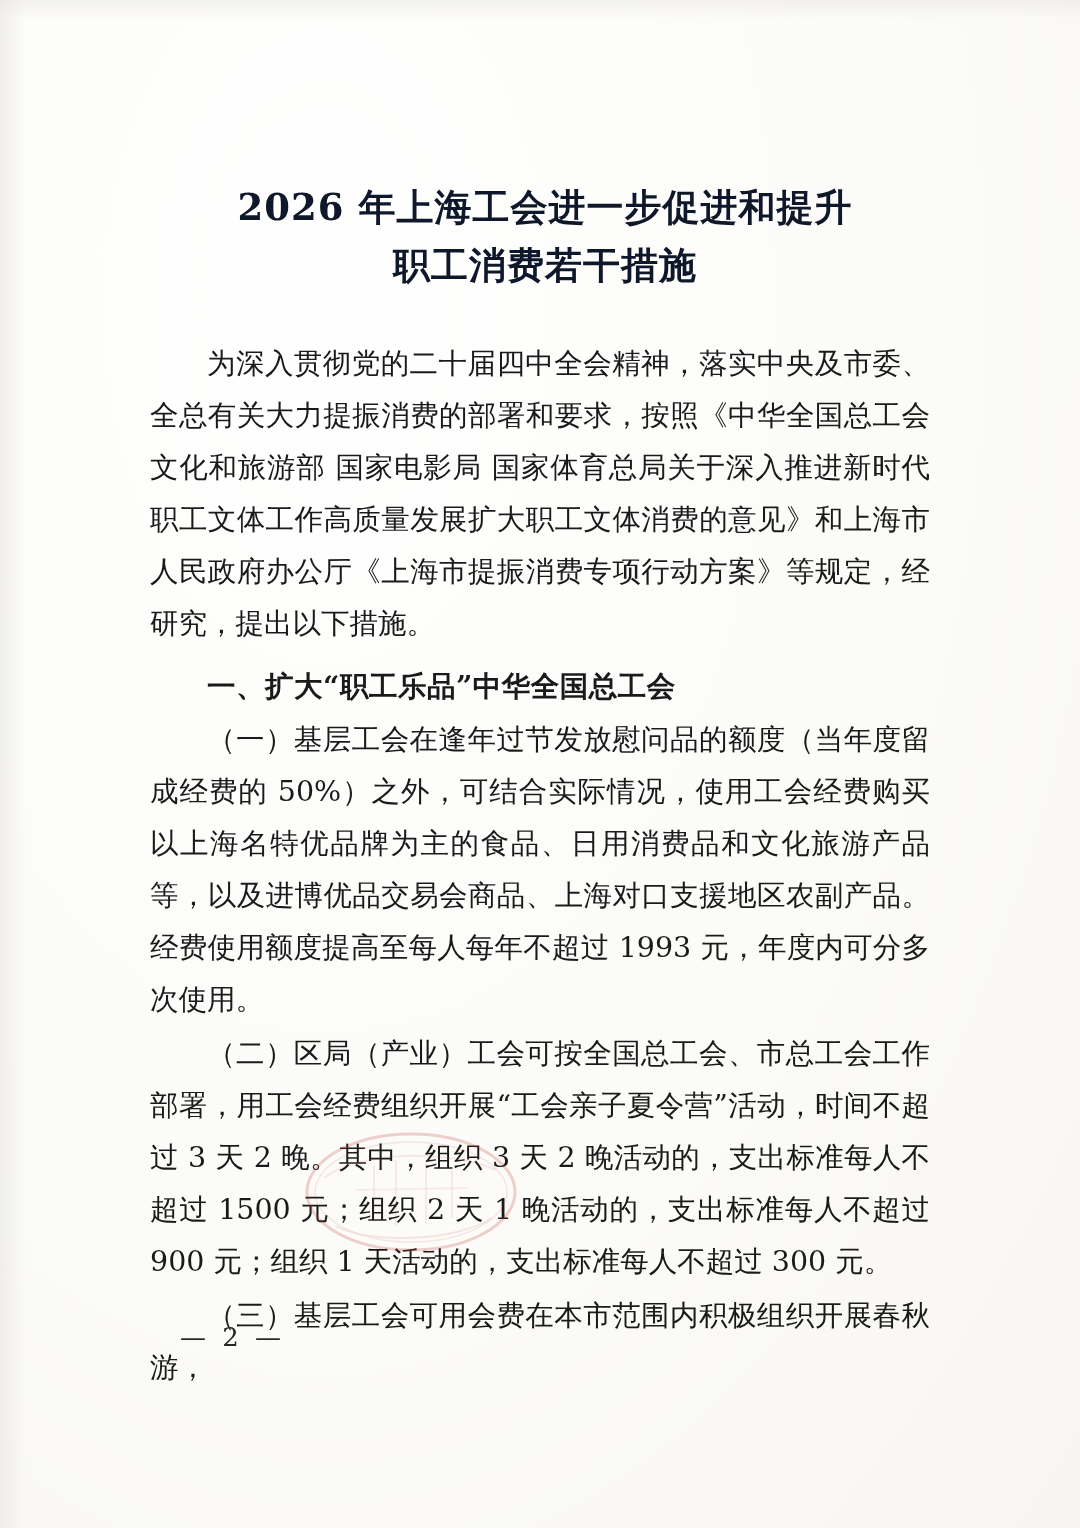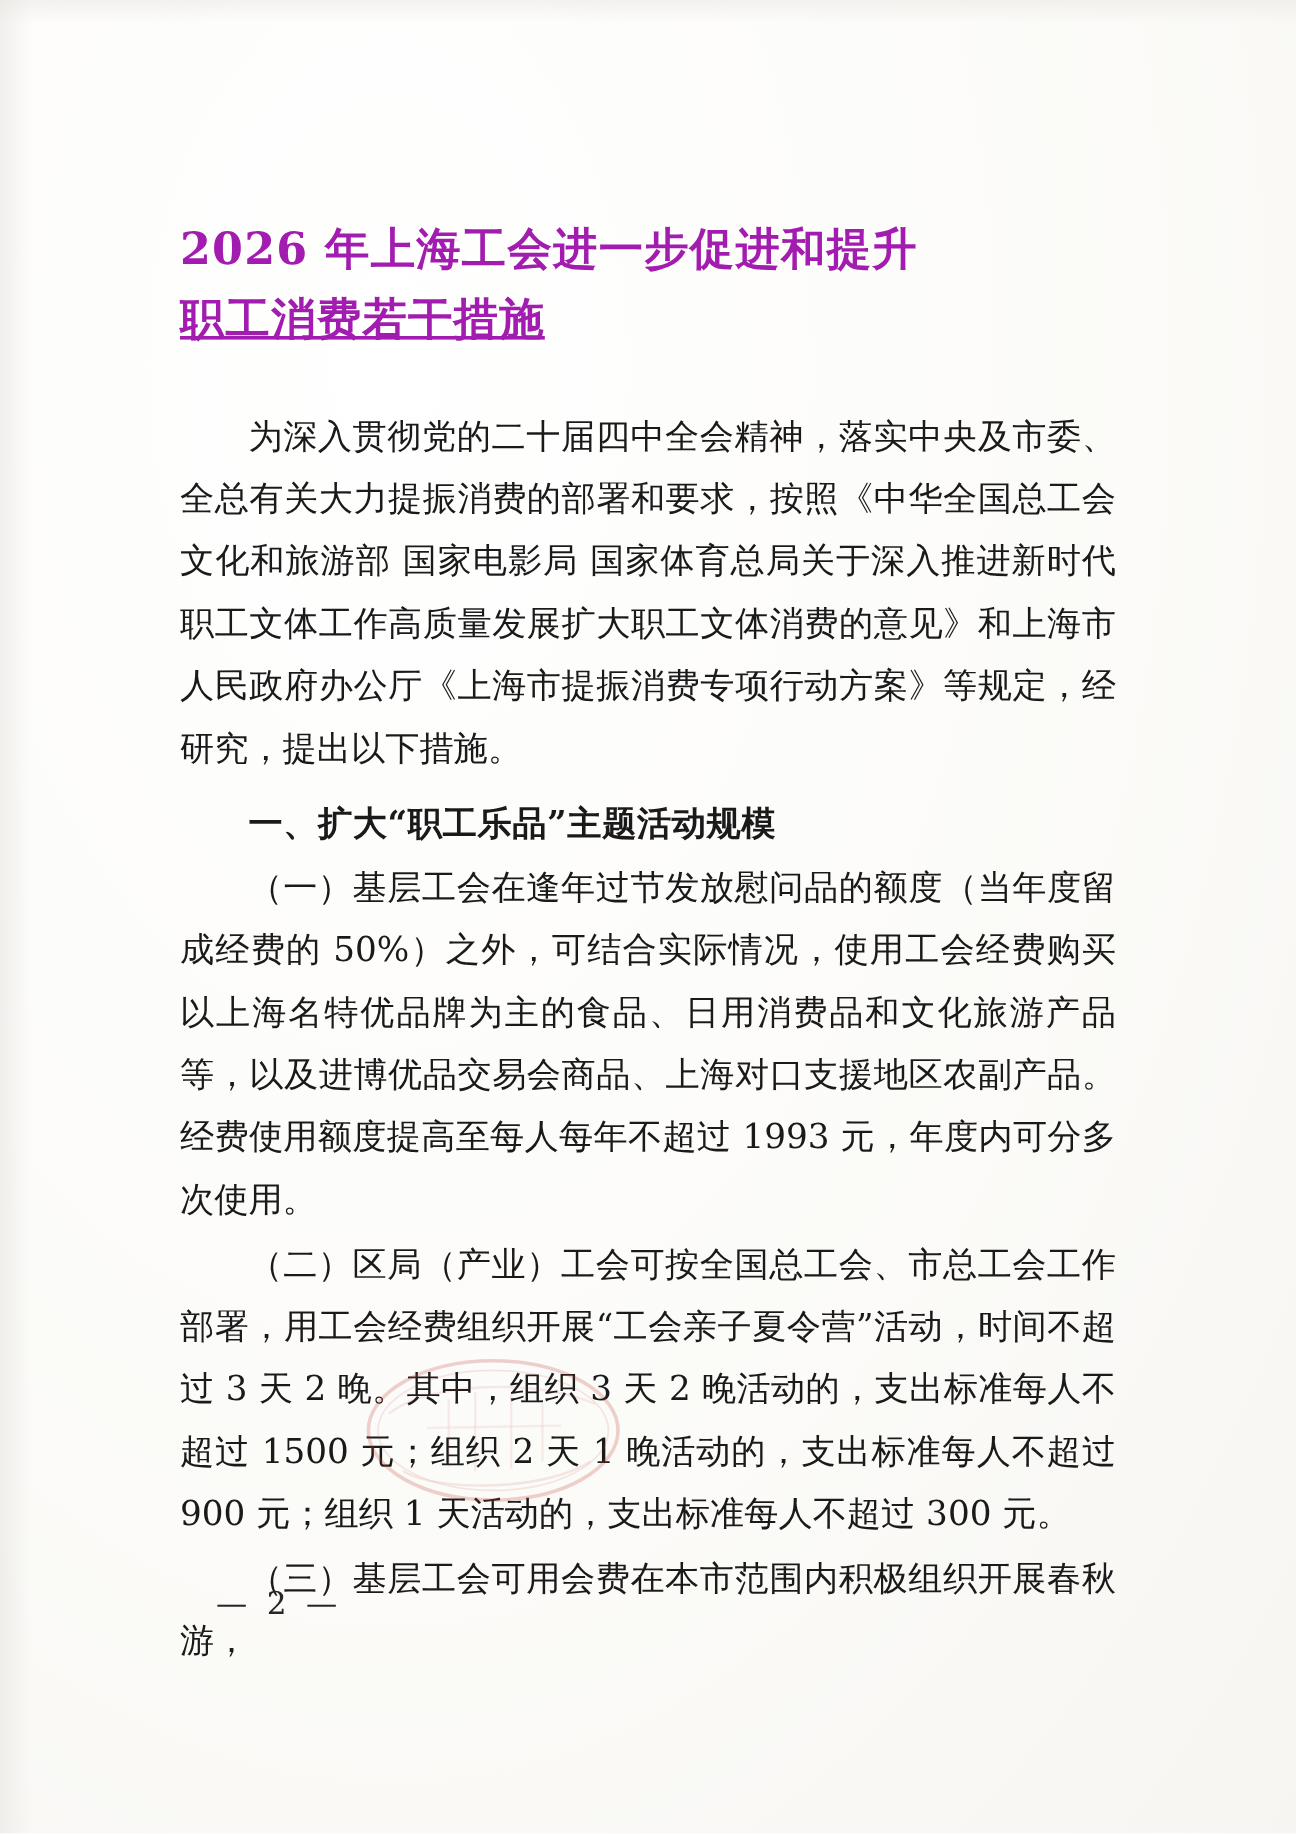--- a/index.html
+++ b/index.html
@@ -36,30 +36,30 @@
 
   .content {
     position: absolute;
     left: 150px;
     top: 0;
     width: 790px;
   }
 
   .doc-title {
     margin-top: 178px;
+    text-align: center;
     font-size: 37px;
     font-weight: bold;
     line-height: 58px;
     letter-spacing: 1px;
-    color: #a21caf;
+    color: #0f172a;
     font-family: "DejaVu Serif", "Liberation Serif", serif;
   }
   .doc-title .line2 {
     display: block;
-    text-decoration: underline;
   }
 
   .body-text {
     margin-top: 44px;
     font-size: 28.5px;
     line-height: 52px;
     text-align: justify;
     text-justify: inter-ideograph;
     color: #1a1a1a;
   }
@@ -127,21 +127,21 @@
 
   <div class="content">
 
     <div class="doc-title">
       <span>2026 年上海工会进一步促进和提升</span>
       <span class="line2">职工消费若干措施</span>
     </div>
 
     <div class="body-text">
       <p class="para">为深入贯彻党的二十届四中全会精神，落实中央及市委、全总有关大力提振消费的部署和要求，按照《中华全国总工会 文化和旅游部 国家电影局 国家体育总局关于深入推进新时代职工文体工作高质量发展扩大职工文体消费的意见》和上海市人民政府办公厅《上海市提振消费专项行动方案》等规定，经研究，提出以下措施。</p>
-      <p class="heading">一、扩大“职工乐品”主题活动规模</p>
+      <p class="heading">一、扩大“职工乐品”中华全国总工会</p>
       <p class="para">（一）基层工会在逢年过节发放慰问品的额度（当年度留成经费的 50%）之外，可结合实际情况，使用工会经费购买以上海名特优品牌为主的食品、日用消费品和文化旅游产品等，以及进博优品交易会商品、上海对口支援地区农副产品。经费使用额度提高至每人每年不超过 1993 元，年度内可分多次使用。</p>
       <p class="para">（二）区局（产业）工会可按全国总工会、市总工会工作部署，用工会经费组织开展“工会亲子夏令营”活动，时间不超过 3 天 2 晚。其中，组织 3 天 2 晚活动的，支出标准每人不超过 1500 元；组织 2 天 1 晚活动的，支出标准每人不超过 900 元；组织 1 天活动的，支出标准每人不超过 300 元。</p>
       <p class="para">（三）基层工会可用会费在本市范围内积极组织开展春秋游，</p>
     </div>
 
   </div>
 
   <div class="seal">
     <svg width="230" height="132" viewBox="0 0 230 132" xmlns="http://www.w3.org/2000/svg">
       <g fill="none" stroke="#c0392b" stroke-width="3" opacity="0.75">

